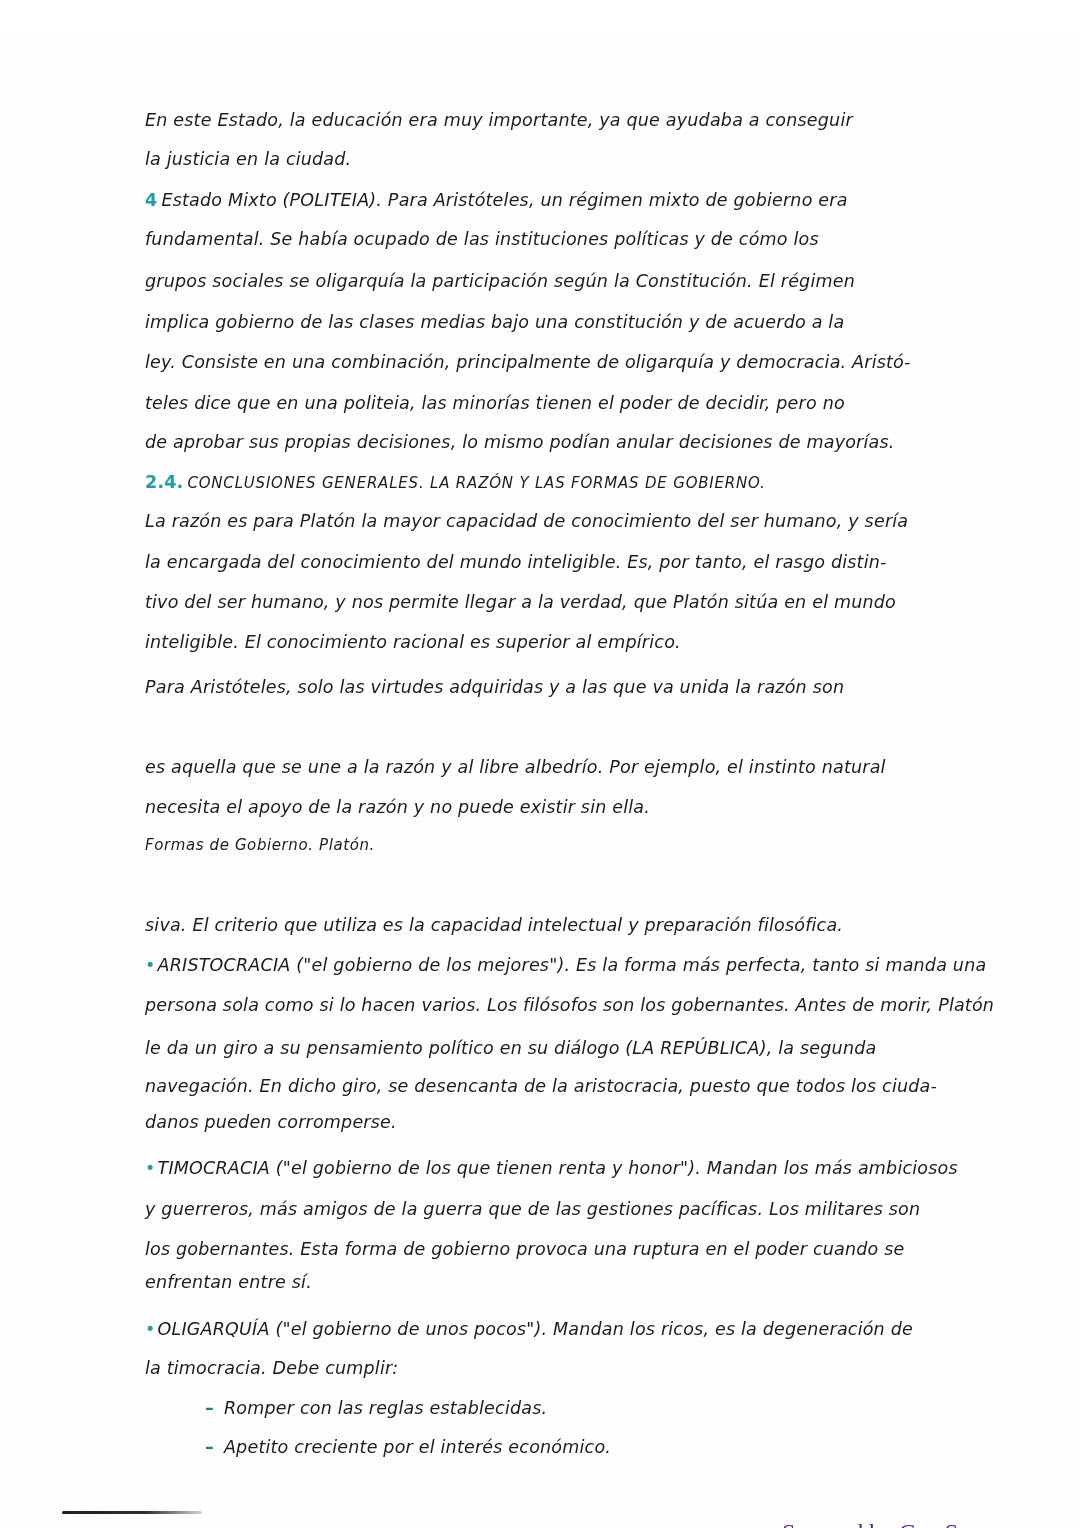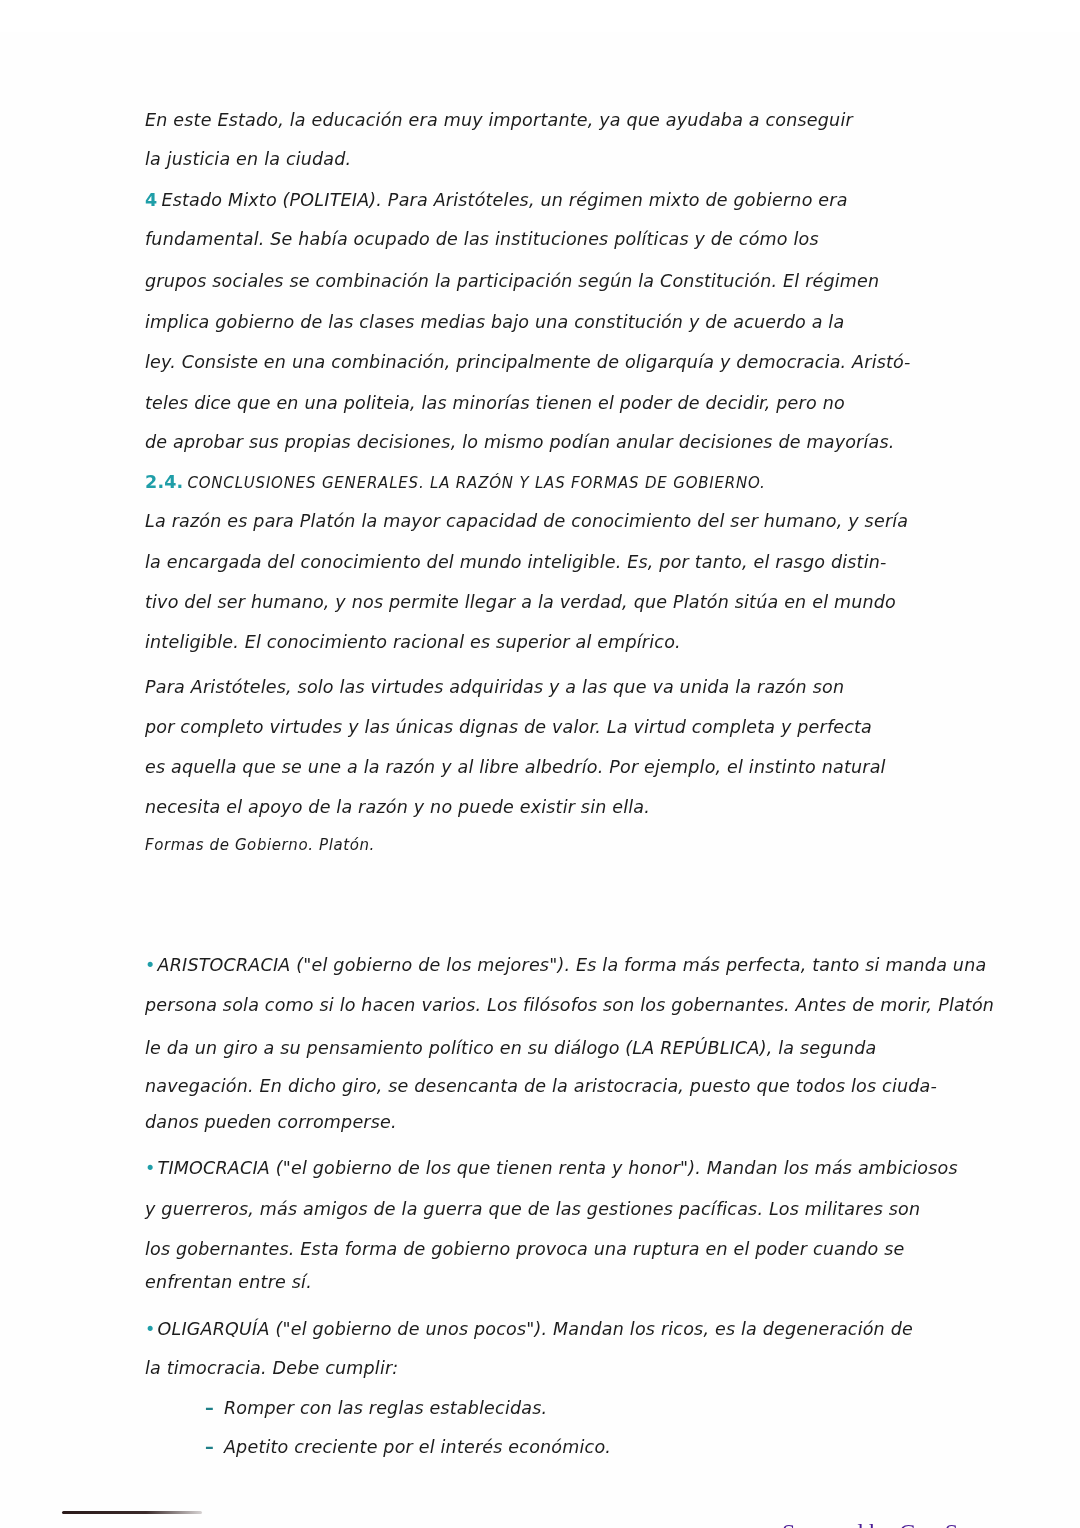--- a/index.html
+++ b/index.html
@@ -82,42 +82,42 @@
 
 <div class="page">
 
   <div class="line" style="top:78px">En este Estado, la educación era muy importante, ya que ayudaba a conseguir</div>
   <div class="line" style="top:117px">la justicia en la ciudad.</div>
 
   <div class="line" style="top:158px">
     <span class="marker">4</span><span>Estado Mixto (POLITEIA). Para Aristóteles, un régimen mixto de gobierno era</span>
   </div>
   <div class="line" style="top:197px">fundamental. Se había ocupado de las instituciones políticas y de cómo los</div>
-  <div class="line" style="top:239px">grupos sociales se combinación la participación según la Constitución. El régimen</div>
+  <div class="line" style="top:239px">grupos sociales se oligarquía la participación según la Constitución. El régimen</div>
   <div class="line" style="top:280px">implica gobierno de las clases medias bajo una constitución y de acuerdo a la</div>
   <div class="line" style="top:320px">ley. Consiste en una combinación, principalmente de oligarquía y democracia. Aristó-</div>
   <div class="line" style="top:361px">teles dice que en una politeia, las minorías tienen el poder de decidir, pero no</div>
   <div class="line" style="top:400px">de aprobar sus propias decisiones, lo mismo podían anular decisiones de mayorías.</div>
 
   <div class="line" style="top:440px">
     <span class="marker">2.4.</span><span class="heading">Conclusiones generales. La razón y las formas de gobierno.</span>
   </div>
 
   <div class="line" style="top:479px">La razón es para Platón la mayor capacidad de conocimiento del ser humano, y sería</div>
   <div class="line" style="top:520px">la encargada del conocimiento del mundo inteligible. Es, por tanto, el rasgo distin-</div>
   <div class="line" style="top:560px">tivo del ser humano, y nos permite llegar a la verdad, que Platón sitúa en el mundo</div>
   <div class="line" style="top:600px">inteligible. El conocimiento racional es superior al empírico.</div>
 
   <div class="line" style="top:645px">Para Aristóteles, solo las virtudes adquiridas y a las que va unida la razón son</div>
-  <div class="line" style="top:685px">por completo virtudes y las únicas dignas de valor. La virtud completa y perfecta</div>
   <div class="line" style="top:725px">es aquella que se une a la razón y al libre albedrío. Por ejemplo, el instinto natural</div>
   <div class="line" style="top:765px">necesita el apoyo de la razón y no puede existir sin ella.</div>
 
   <div class="line sub-heading" style="top:804px">Formas de Gobierno. Platón.</div>
 
+  <div class="line" style="top:883px">siva. El criterio que utiliza es la capacidad intelectual y preparación filosófica.</div>
 
   <div class="line" style="top:923px">
     <span class="bullet-dot">•</span><span>ARISTOCRACIA ("el gobierno de los mejores"). Es la forma más perfecta, tanto si manda una</span>
   </div>
   <div class="line" style="top:1006px">le da un giro a su pensamiento político en su diálogo (LA REPÚBLICA), la segunda</div>
   <div class="line" style="top:963px">persona sola como si lo hacen varios. Los filósofos son los gobernantes. Antes de morir, Platón</div>
   <div class="line" style="top:1044px">navegación. En dicho giro, se desencanta de la aristocracia, puesto que todos los ciuda-</div>
   <div class="line" style="top:1080px">danos pueden corromperse.</div>
 
   <div class="line" style="top:1126px">

